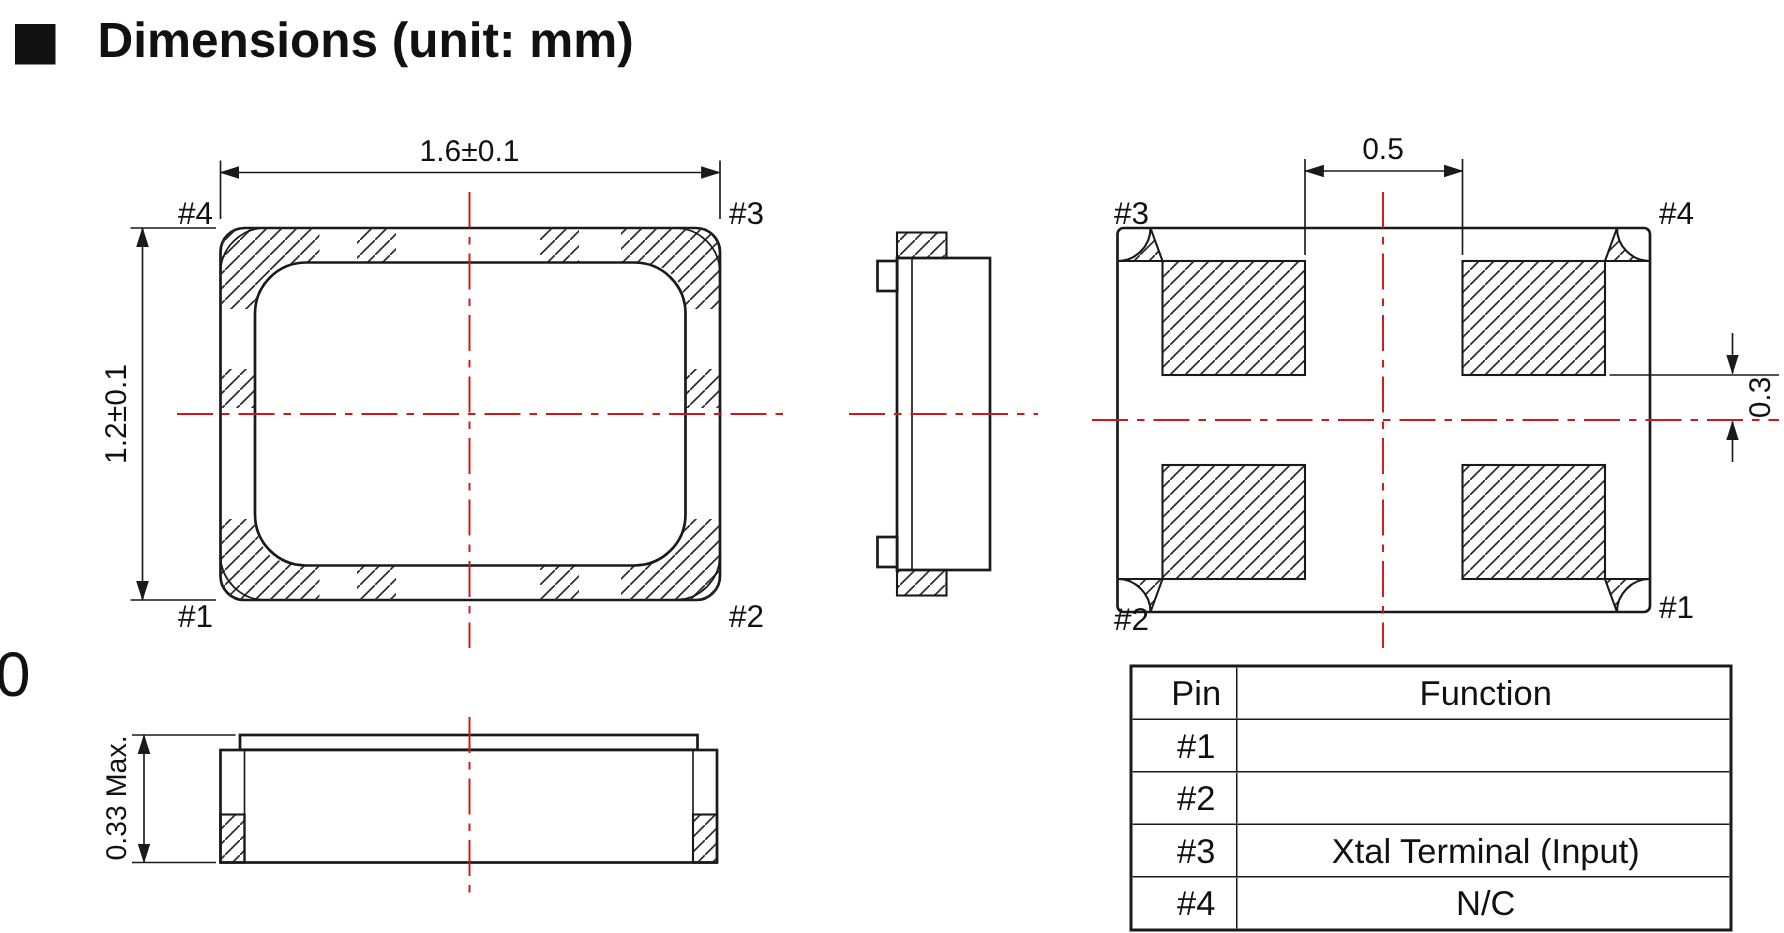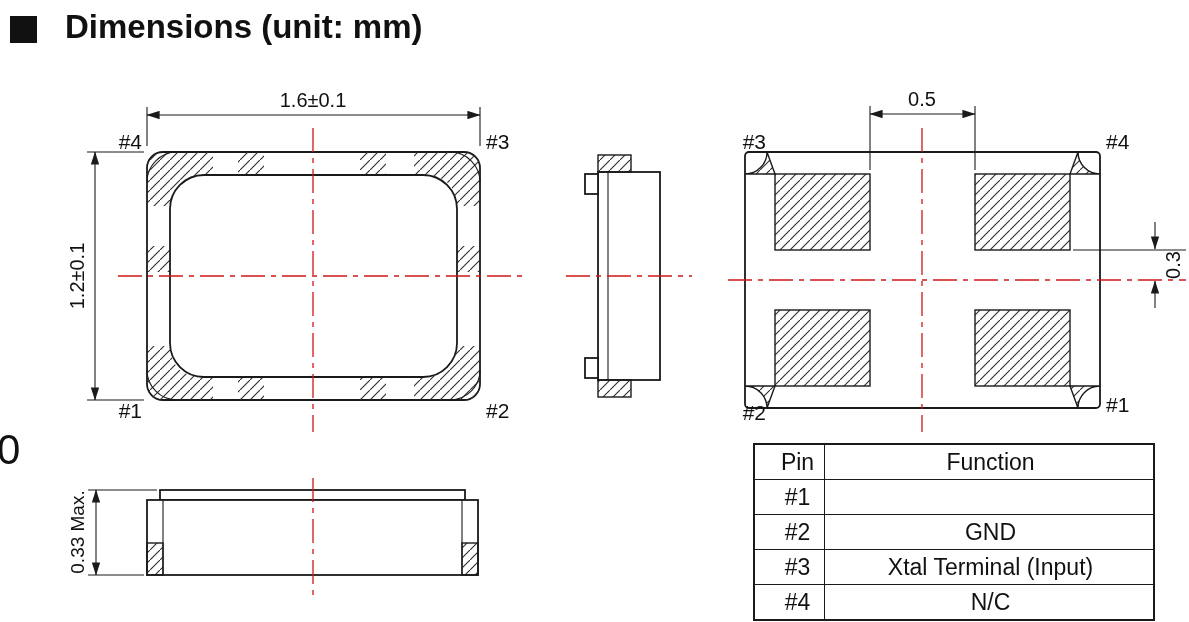--- a/index.html
+++ b/index.html
@@ -175,21 +175,20 @@
 <div class="pin-table">
   <div class="row">
     <div class="cell pin-col">Pin</div>
     <div class="cell fn-col">Function</div>
   </div>
   <div class="row">
     <div class="cell pin-col">#1</div>
   </div>
   <div class="row">
     <div class="cell pin-col">#2</div>
-    <div class="cell fn-col">GND</div>
   </div>
   <div class="row">
     <div class="cell pin-col">#3</div>
     <div class="cell fn-col">Xtal Terminal (Input)</div>
   </div>
   <div class="row">
     <div class="cell pin-col">#4</div>
     <div class="cell fn-col">N/C</div>
   </div>
 </div>

